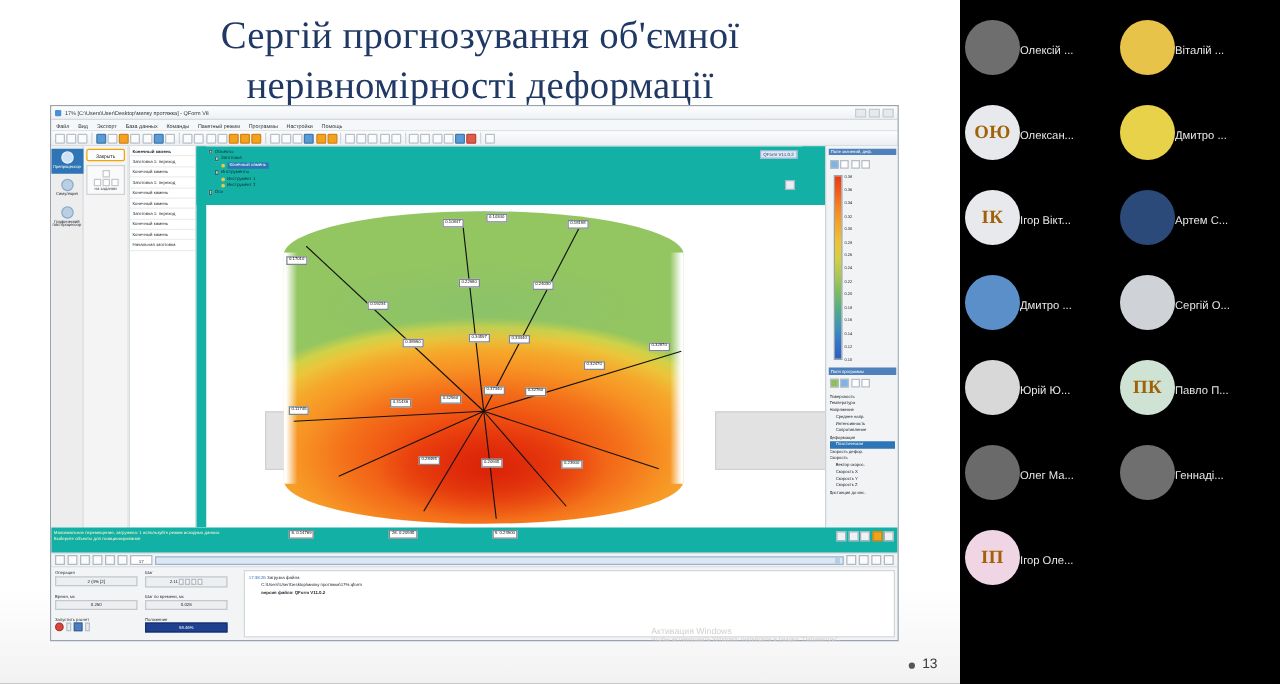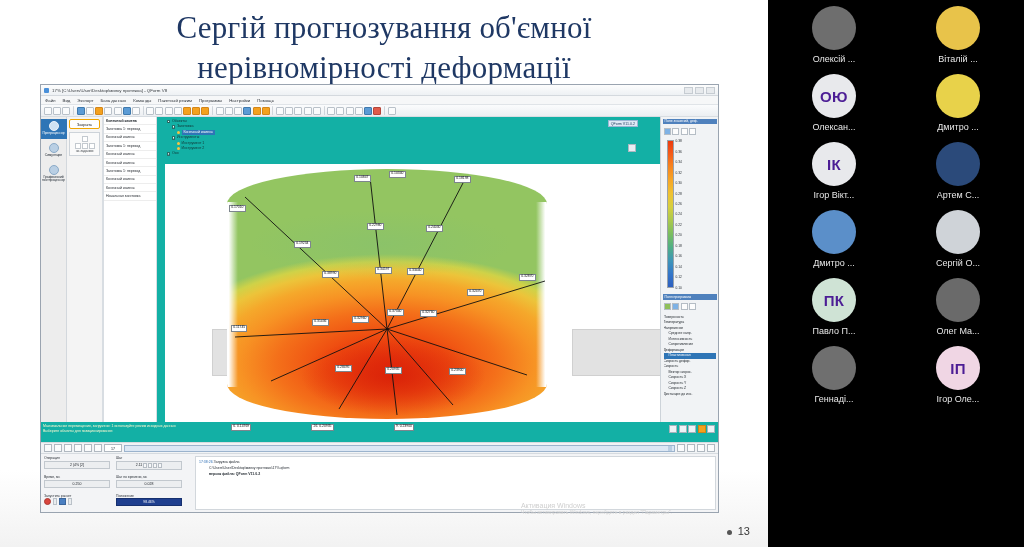--- a/index.html
+++ b/index.html
@@ -237,25 +237,25 @@
   }
   .watermark .w1 { font-size:7px; }
   .watermark .w2 { font-size:5px; }
 
   
   #rail {
     position:absolute; right:0; top:0; width:256px; height:547px; background:#000;
     display:grid; grid-template-columns: 1fr 1fr; grid-auto-rows: 68px;
     padding: 2px 4px 0; gap: 0;
   }
-  .pcell { display:flex; flex-direction:column; align-items:center; justify-content:flex-start; padding-top:4px; }
+  .pcell { display:flex; align-items:center; justify-content:flex-start; padding-top:4px; }
   .pav {
     width:44px; height:44px; border-radius:50%; overflow:hidden;
     display:flex; align-items:center; justify-content:center;
-    font-size:15px; font-weight:bold; color:#4c1d95; letter-spacing:0.4px;
+    font-size:15px; font-weight:bold; color:#a16207; letter-spacing:0.4px;font-family:Liberation Serif, serif;
   }
   .pname { margin-top:4px; font-size:9px; color:#e8e8e8; white-space:nowrap; max-width:110px; overflow:hidden; }
 </style>
 </head>
 <body>
 
 <div id="stage">
 
   <div id="slide">
     <div id="slide-inner"></div>
@@ -642,20 +642,24 @@
     </div>
     <div class="pcell">
       <div class="pav" style="background:#5b8fc9"></div>
       <div class="pname">Дмитро ...</div>
     </div>
     <div class="pcell">
       <div class="pav" style="background:#cfd3d8"></div>
       <div class="pname">Сергій О...</div>
     </div>
     <div class="pcell">
+      <div class="pav" style="background:#d8d8d8"></div>
+      <div class="pname">Юрій Ю...</div>
+    </div>
+    <div class="pcell">
       <div class="pav" style="background:#cfe3d5">ПК</div>
       <div class="pname">Павло П...</div>
     </div>
     <div class="pcell">
       <div class="pav" style="background:#6a6a6a"></div>
       <div class="pname">Олег Ма...</div>
     </div>
     <div class="pcell">
       <div class="pav" style="background:#6f6f6f"></div>
       <div class="pname">Геннаді...</div>

